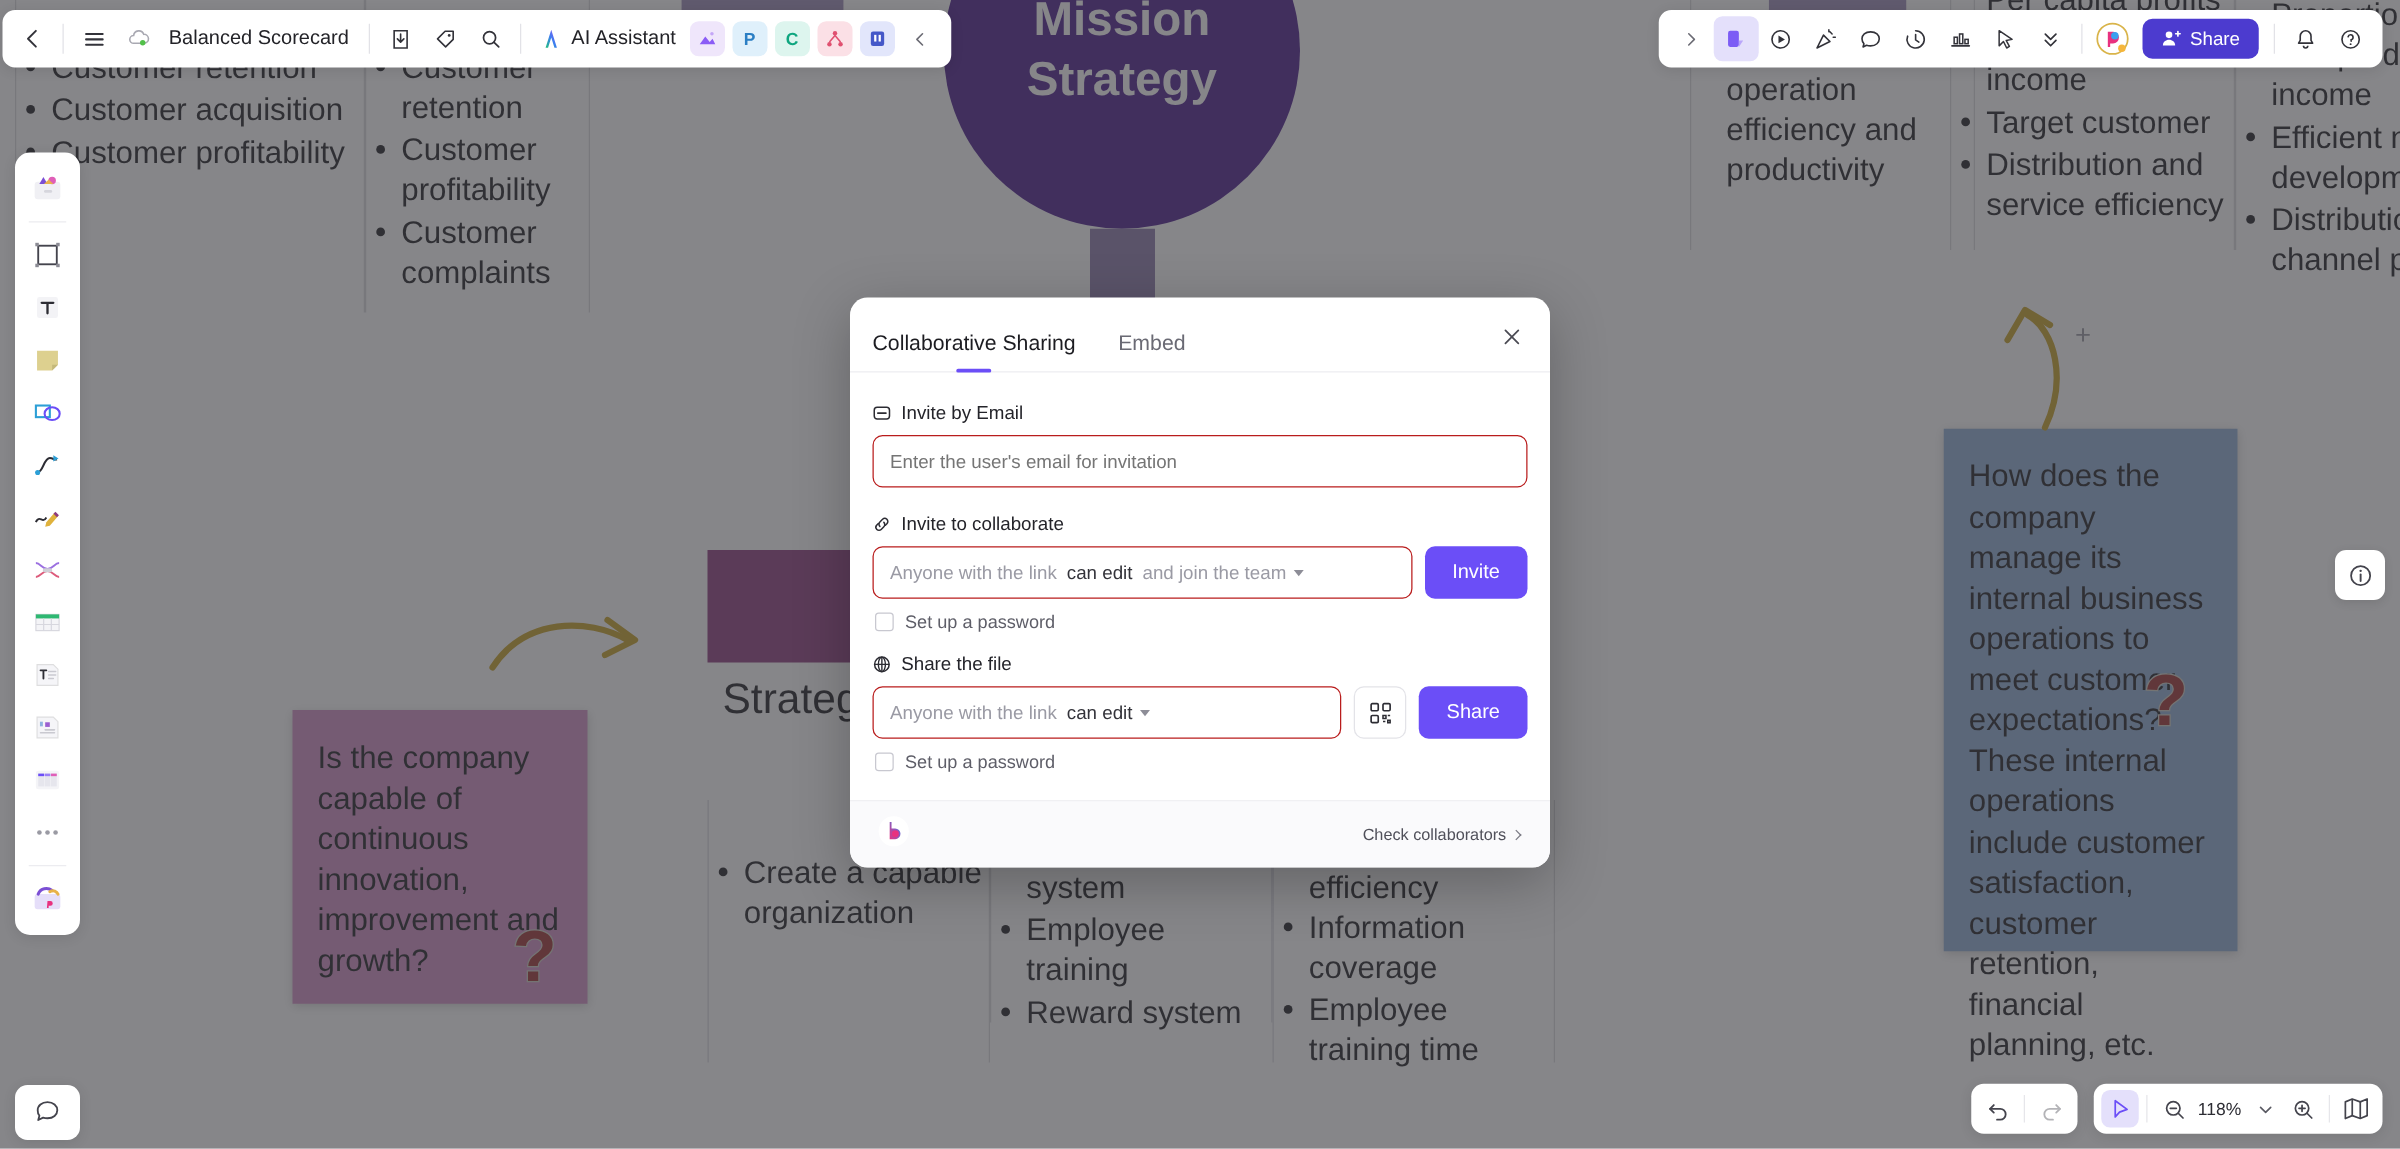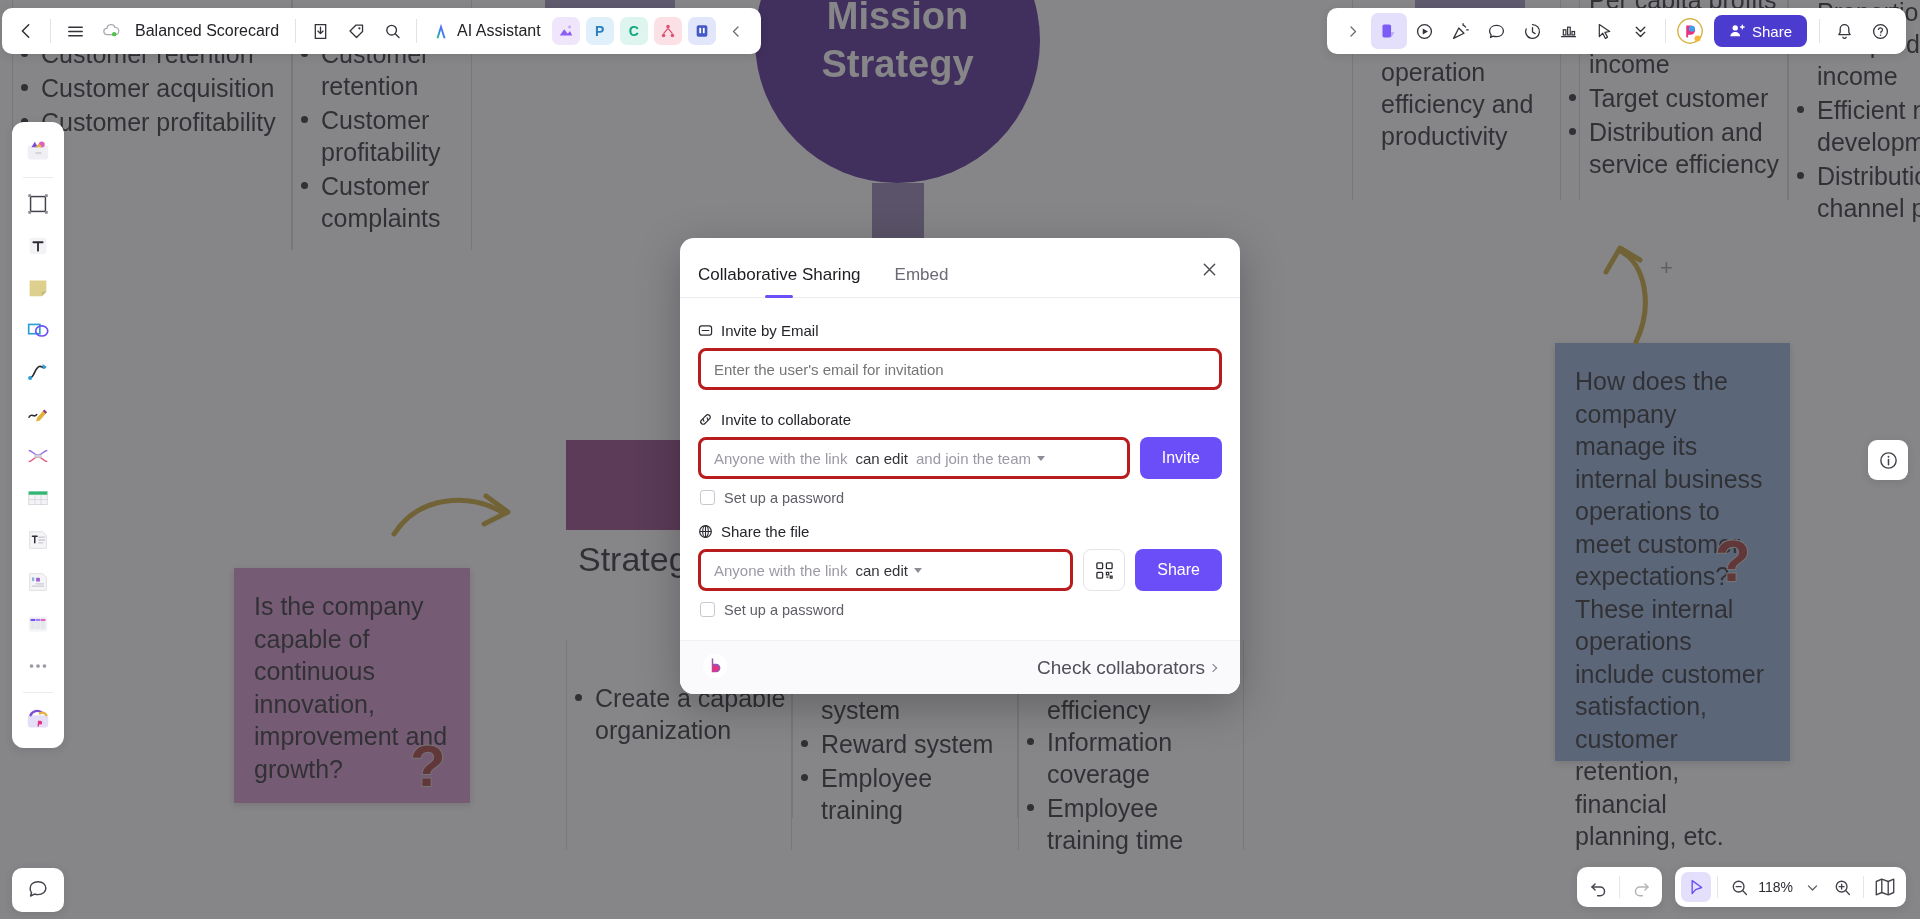--- a/index.html
+++ b/index.html
@@ -276,21 +276,21 @@
   }
   #modal-body { padding: 18px 18px 6px 18px; }
   .sec-label {
     display: flex; align-items: center; gap: 8px;
     font-size: 15px; color: #24242a;
     margin: 6px 0 9px 0;
   }
   .sec-label .ic { display: flex; color: #2c2c33; }
   .field {
     height: 42px;
-    border: 3px solid #b91c1c;
+    border: 1px solid #b91c1c;
     border-radius: 8px;
     display: flex; align-items: center;
     padding: 0 13px;
     font-size: 15px;
     background: #fff;
   }
   .row { display: flex; align-items: center; gap: 10px; }
   .row .field { flex: 1; }
   .perm-plain { color: #9a9aa4; }
   .perm-strong { color: #33333a; }
@@ -327,21 +327,21 @@
   }
   #modal-footer {
     margin-top: 12px;
     background: #fafafc;
     border-top: 1px solid #f0f0f3;
     height: 54px;
     display: flex; align-items: center; justify-content: space-between;
     padding: 0 24px 0 22px;
   }
   #check-collaborators {
-    font-size: 19px; color: #50505a; cursor: pointer;
+    font-size: 13px; color: #50505a; cursor: pointer;
     display: flex; align-items: center; gap: 5px;
   }
   .rchev {
     display: inline-block; width: 6px; height: 6px;
     border-top: 1.6px solid #7a7a84;
     border-right: 1.6px solid #7a7a84;
     transform: rotate(45deg);
   }
 </style>
 </head>
@@ -404,22 +404,22 @@
 
     <div class="col" style="left:566px;top:640px;width:226px;height:210px;">
       <ul class="bullets" style="margin-top:42px;">
         <li>Create a capable organization</li>
       </ul>
     </div>
     <div class="col" style="left:792px;top:608px;width:226px;height:210px;">
       <div class="plainline" style="margin-top:22px;">capability</div>
       <ul class="bullets">
         <li>Information system</li>
+        <li>Employee training</li>
         <li>Reward system</li>
-        <li>Employee training</li>
       </ul>
     </div>
     <div class="col" style="left:1018px;top:640px;width:226px;height:210px;">
       <div class="plainline" style="margin-top:22px;">Employee efficiency</div>
       <ul class="bullets">
         <li>Information coverage</li>
         <li>Employee training time</li>
       </ul>
     </div>
 

